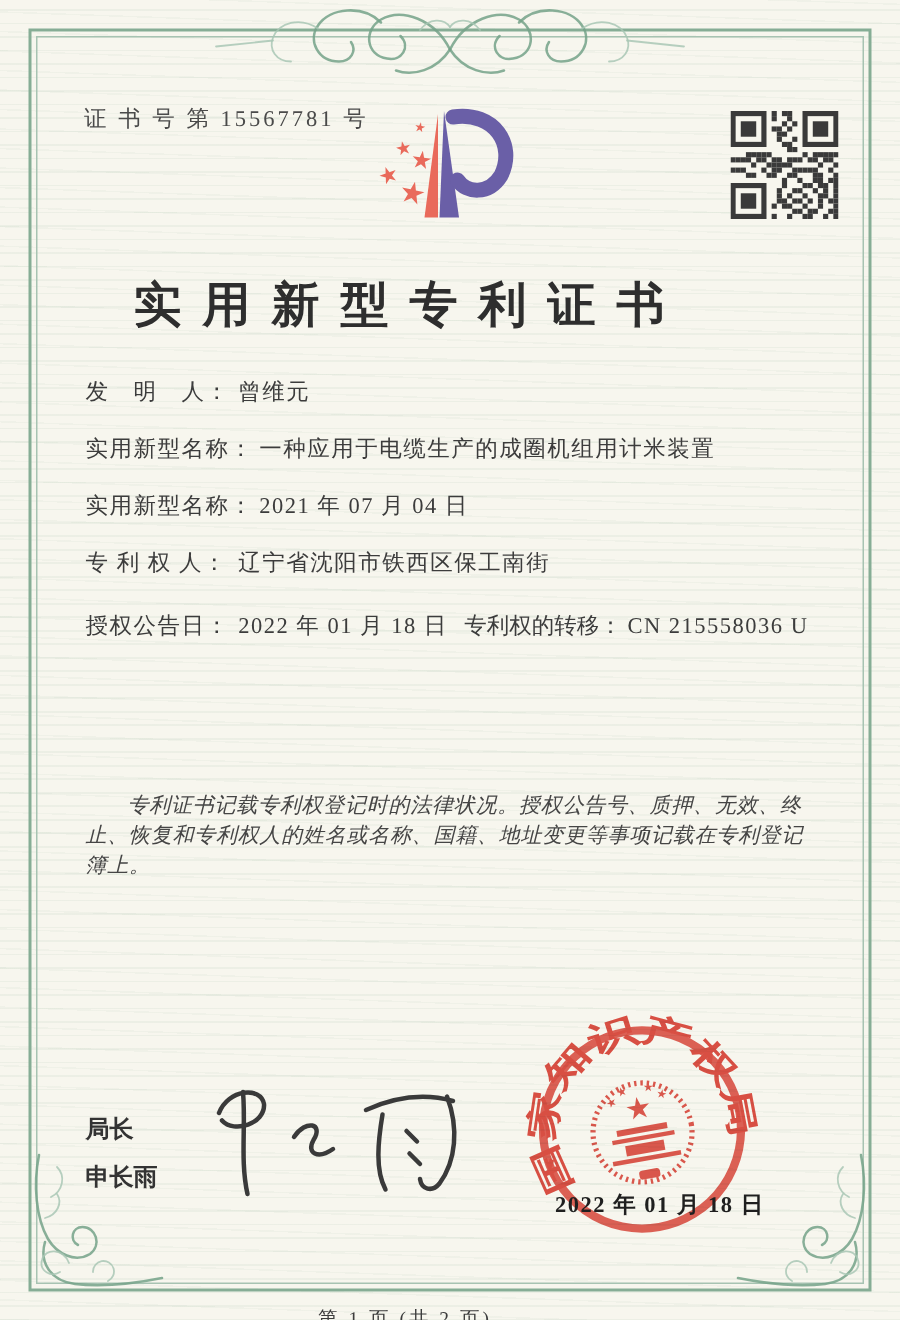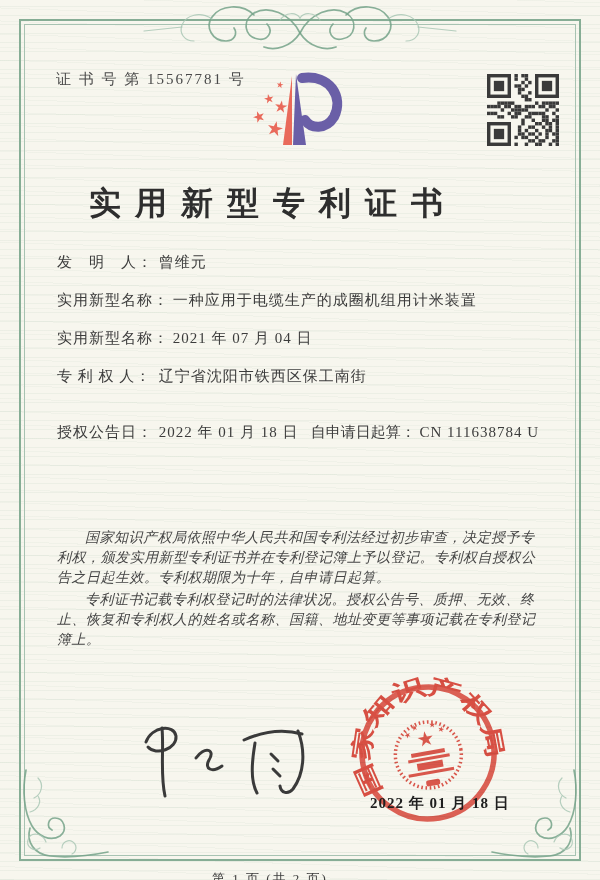--- a/index.html
+++ b/index.html
@@ -26,21 +26,21 @@
   .qr{position:absolute;left:487px;top:74px;width:72px;height:72px;}
   .title{
     position:absolute;left:0;top:182px;width:532px;text-align:center;
     font-size:32px;font-weight:600;color:#2e2e2e;letter-spacing:14px;padding-left:14px;box-sizing:border-box;
   }
 
   .fields{position:absolute;left:57px;top:252px;width:488px;font-size:15px;color:#3c3c3c;}
   .frow{height:38px;line-height:20px;white-space:nowrap;}
   .flabel{display:inline-block;min-width:98px;letter-spacing:1px;}
   .fvalue{letter-spacing:1px;}
-  .grant-row{display:flex;height:34px;line-height:20px;margin-top:18px;white-space:nowrap;}
+  .grant-row{display:flex;height:34px;line-height:20px;margin-top:4px;white-space:nowrap;}
   .grant-right{margin-left:auto;padding-right:6px;}
 
   .paras{position:absolute;left:57px;top:528px;width:488px;font-size:14px;line-height:20px;
          font-style:italic;color:#454545;letter-spacing:.5px;}
   .paras p{margin:0 0 2px 0;text-indent:2em;}
 
   .signer{position:absolute;left:57px;top:738px;font-family:"Liberation Sans","DejaVu Sans",sans-serif;
           font-size:16px;font-weight:600;color:#333;line-height:32px;}
   .signature{position:absolute;left:132px;top:716px;width:212px;height:88px;}
   .signature path{fill:none;stroke:#3a3a3a;stroke-width:3;stroke-linecap:round;stroke-linejoin:round;}
@@ -253,31 +253,34 @@
     <div class="frow">
       <span class="flabel">专 利 权 人：</span>
       <span class="fvalue">辽宁省沈阳市铁西区保工南街</span>
     </div>
     <div class="grant-row">
       <span>
         <span class="flabel">授权公告日：</span>
         <span class="fvalue">2022 年 01 月 18 日</span>
       </span>
       <span class="grant-right">
-        <span>自申请日起算：</span>
-        <span class="fvalue">CN 111638784 U</span>
+        <span>专利权的转移：</span>
+        <span class="fvalue">CN 215558036 U</span>
       </span>
     </div>
   </div>
 
   <div class="paras">
-    <p>国家知识产权局依照中华人民共和国专利法经过初步审查，决定授予专利权，颁发实用新型专利证书并在专利登记簿上予以登记。专利权自授权公告之日起生效。专利权期限为十年，自申请日起算。</p>
     <p>专利证书记载专利权登记时的法律状况。授权公告号、质押、无效、终止、恢复和专利权人的姓名或名称、国籍、地址变更等事项记载在专利登记簿上。</p>
   </div>
 
+  <div class="signer">
+    <div>局长</div>
+    <div>申长雨</div>
+  </div>
 
   <svg class="signature" viewBox="0 0 212 88">
     <path d="M30,12 C32,34 28,58 33,80"></path>
     <path d="M14,26 C20,10 42,8 44,20 C45,33 24,40 16,31"></path>
     <path d="M64,42 C72,30 84,33 77,44 C72,53 80,57 90,50"></path>
     <path d="M112,24 C132,15 152,13 170,18"></path>
     <path d="M123,27 C120,45 118,64 125,77"></path>
     <path d="M166,15 C174,36 172,58 161,73 C156,79 149,77 148,70"></path>
     <path d="M139,38 l7,7"></path>
     <path d="M141,53 l7,7"></path>

